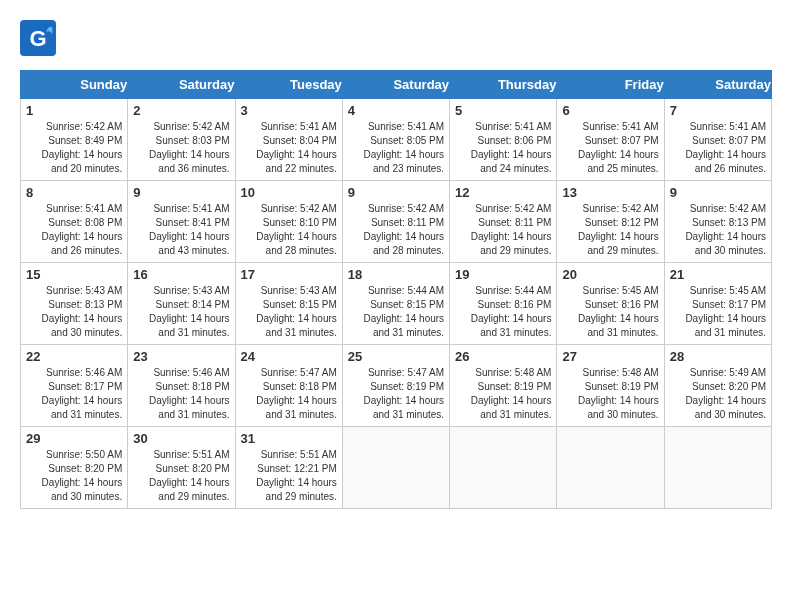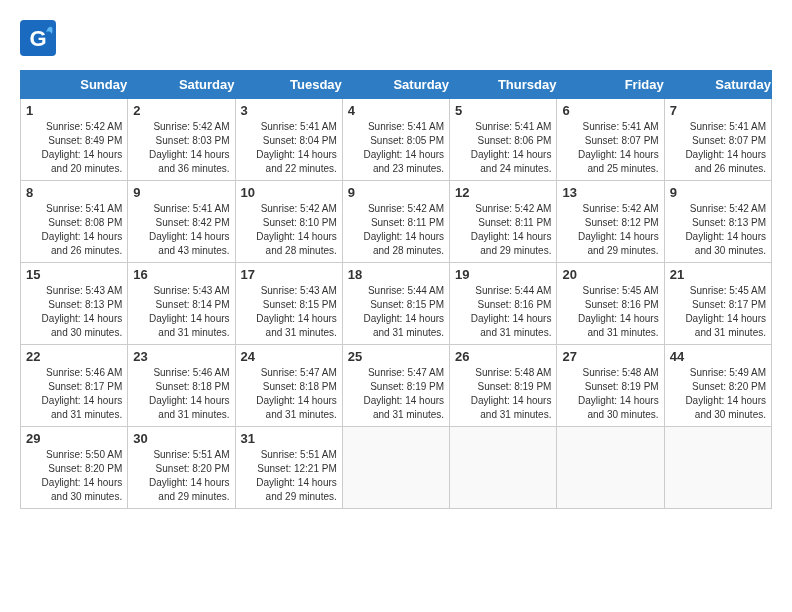--- a/index.html
+++ b/index.html
@@ -183,21 +183,21 @@
         <div class="day-info">
           <span>Sunrise: 5:41 AM</span><br>
           <span>Sunset: 8:08 PM</span><br>
           <span>Daylight: 14 hours and 26 minutes.</span>
         </div>
       </td>
         <td>
         <span class="day-num">9</span>
         <div class="day-info">
           <span>Sunrise: 5:41 AM</span><br>
-          <span>Sunset: 8:42 PM</span><br>
+          <span>Sunset: 8:41 PM</span><br>
           <span>Daylight: 14 hours and 43 minutes.</span>
         </div>
       </td>
         <td>
         <span class="day-num">10</span>
         <div class="day-info">
           <span>Sunrise: 5:42 AM</span><br>
           <span>Sunset: 8:10 PM</span><br>
           <span>Daylight: 14 hours and 28 minutes.</span>
         </div>
@@ -336,21 +336,21 @@
       </td>
         <td>
         <span class="day-num">27</span>
         <div class="day-info">
           <span>Sunrise: 5:48 AM</span><br>
           <span>Sunset: 8:19 PM</span><br>
           <span>Daylight: 14 hours and 30 minutes.</span>
         </div>
       </td>
         <td>
-        <span class="day-num">44</span>
+        <span class="day-num">28</span>
         <div class="day-info">
           <span>Sunrise: 5:49 AM</span><br>
           <span>Sunset: 8:20 PM</span><br>
           <span>Daylight: 14 hours and 30 minutes.</span>
         </div>
       </td>
       </tr>
       <tr>
         <td>
         <span class="day-num">29</span>

